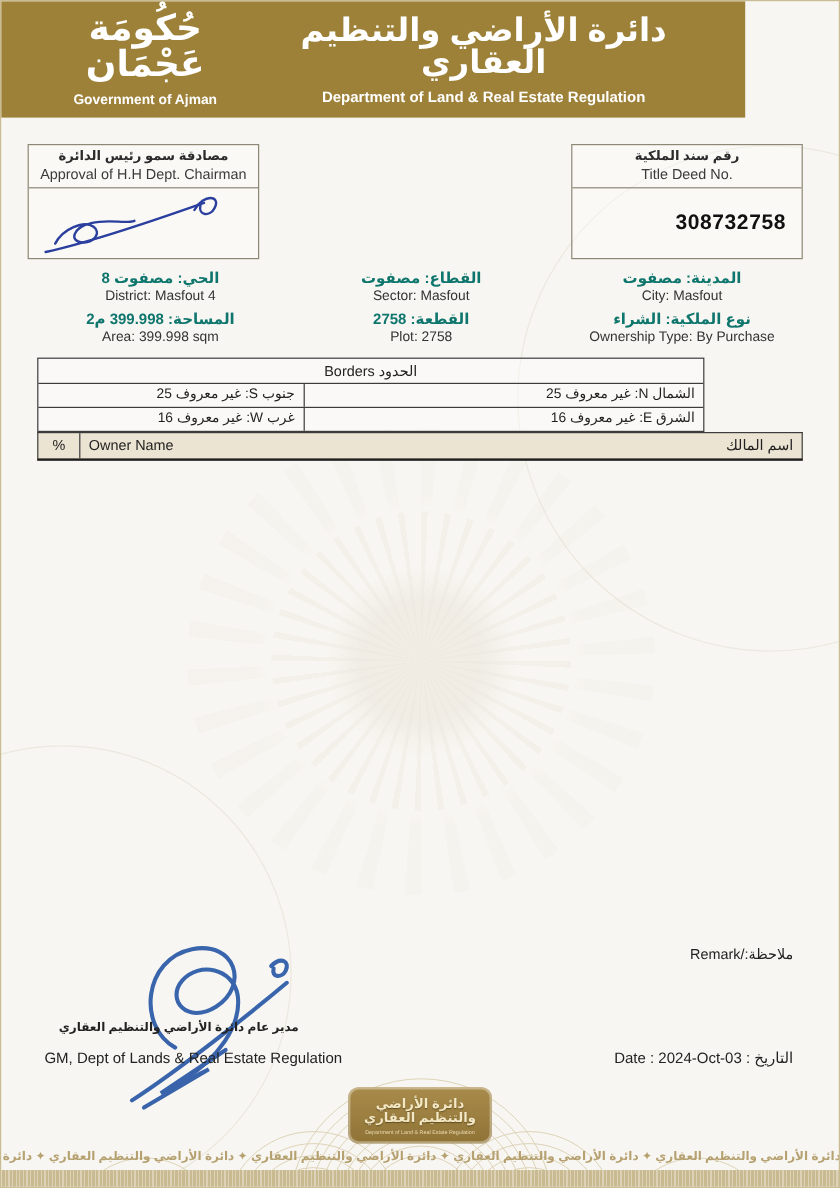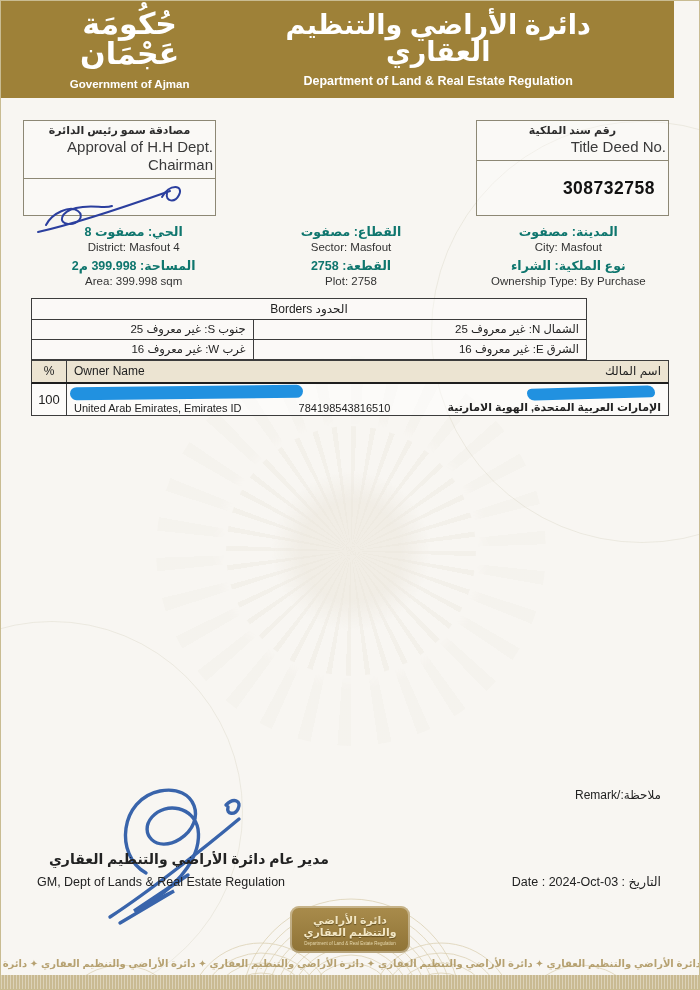--- a/index.html
+++ b/index.html
@@ -17,33 +17,33 @@
     background:
       radial-gradient(circle at 50% 50%, rgba(220,212,195,.55) 0 28%, rgba(220,212,195,0) 45%),
       repeating-conic-gradient(rgba(195,185,160,.18) 0deg 2.5deg, rgba(0,0,0,0) 2.5deg 9deg);
     opacity:.5;pointer-events:none;
   }
   .wm-sun:after{content:"";position:absolute;inset:-70px;border-radius:50%;
     background:repeating-conic-gradient(rgba(200,190,165,.10) 0deg 4deg, rgba(0,0,0,0) 4deg 12deg);
     -webkit-mask:radial-gradient(circle, transparent 0 46%, #000 50% 78%, transparent 82%);
             mask:radial-gradient(circle, transparent 0 46%, #000 50% 78%, transparent 82%);}
   
-  .band{position:absolute;left:0;top:0;width:673px;height:97px;background:#9e8138;
+  .band{position:absolute;left:0;top:0;width:620px;height:97px;background:#9e8138;
     display:flex;justify-content:space-between;align-items:center;box-sizing:border-box;padding:0 28px;}
   .logo{color:#fff;text-align:center;}
   .logo .callig{font-weight:bold;line-height:1;}
   .logo-left .callig{font-size:30px;letter-spacing:1px;}
   .logo-left .sub{font-size:11.5px;font-weight:bold;margin-top:9px;}
   .logo-right .callig{font-size:27px;}
   .logo-right .sub{font-size:12.5px;font-weight:bold;margin-top:8px;}
   
   .hbox{position:absolute;top:119px;height:96px;width:193px;border:1px solid #8d8875;background:rgba(255,255,255,.35);box-sizing:border-box;}
   .hbox .hbox-head{border-bottom:1px solid #8d8875;text-align:center;padding:3px 2px 4px;}
   .hbox .ar{font-size:11px;font-weight:bold;color:#2b2b2b;line-height:1.25;}
-  .hbox .en{font-size:15px;color:#3a3a3a;line-height:1.2;text-align:right;}
+  .hbox .en{font-size:12px;color:#3a3a3a;line-height:1.2;}
   .approval-box{left:22px;}
   .deedno-box{left:475px;}
   .deedno-value{display:flex;justify-content:flex-end;align-items:center;height:56px;
     padding-right:13px;font-size:17.5px;font-weight:bold;letter-spacing:.5px;color:#111;}
   .sig-area{height:58px;position:relative;}
   
   .deed-title{position:absolute;left:230px;top:128px;width:240px;text-align:center;}
   .deed-title .ar{font-size:36px;font-weight:bold;color:#a8862e;line-height:1.15;}
   .deed-title .en{font-family:"DejaVu Serif","Liberation Serif",serif;font-size:20px;color:#9c8030;letter-spacing:3px;margin-top:3px;}
   
@@ -69,21 +69,21 @@
   .orow{display:flex;border:1px solid #3c3c3c;border-top:none;height:31px;background:rgba(255,255,255,.5);}
   .orow .pct{width:34px;border-right:1px solid #3c3c3c;text-align:center;font-size:13px;line-height:31px;}
   .orow .odata{flex:1;position:relative;}
   .redact{position:absolute;background:#2191e0;border-radius:7px;}
   .redact-1{left:3px;top:2px;width:233px;height:13px;transform:rotate(-.6deg);}
   .redact-2{left:460px;top:3px;width:128px;height:12px;transform:rotate(-1.6deg);border-radius:6px 10px 6px 10px;}
   .oline{position:absolute;left:0;right:0;bottom:1px;display:flex;justify-content:space-between;align-items:flex-end;padding:0 7px;font-size:11px;color:#222;}
   .oline .ar{direction:rtl;font-weight:bold;}
   
   .remark{position:absolute;right:38px;top:787px;direction:rtl;font-size:12px;color:#222;}
-  .gm-ar{position:absolute;left:48px;top:850px;font-size:14px;font-weight:bold;color:#222;direction:rtl;}
+  .gm-ar{position:absolute;left:48px;top:850px;font-size:10px;font-weight:bold;color:#222;direction:rtl;}
   .gm-en{position:absolute;left:36px;top:874px;font-size:12.5px;color:#222;}
   .date-line{position:absolute;right:38px;top:873px;direction:rtl;font-size:12.5px;color:#222;}
   .sig-gm{position:absolute;left:75px;top:770px;pointer-events:none;}
   
   .fan{position:absolute;left:0;top:888px;pointer-events:none;}
   .plaque{position:absolute;left:289px;top:905px;width:120px;height:47px;border-radius:9px;
     background:linear-gradient(180deg,#a98c4c,#8f7336);box-shadow:0 0 0 2px rgba(255,255,255,.35) inset;
     text-align:center;color:#f3e7c4;box-sizing:border-box;padding-top:8px;}
   .plaque .ar{font-size:11px;font-weight:bold;line-height:1.1;text-shadow:0 1px 1px rgba(60,45,10,.6);}
   .plaque .en{font-size:4.5px;margin-top:3px;color:#e7d9ae;}
@@ -169,32 +169,20 @@
       <div class="bcell bcell-r">الشرق E: غير معروف 16</div>
     </div>
   </div>
 
   <div class="otable">
     <div class="ohead">
       <div class="pct">%</div>
       <div class="names">
         <span>Owner Name</span>
         <span dir="rtl">اسم المالك</span>
-      </div>
-    </div>
-    <div class="orow">
-      <div class="pct">100</div>
-      <div class="odata">
-        <div class="redact redact-1"></div>
-        <div class="redact redact-2"></div>
-        <div class="oline">
-          <span>United Arab Emirates, Emirates ID</span>
-          <span>784198543816510</span>
-          <span class="ar">الإمارات العربية المتحدة, الهوية الامارتية</span>
-        </div>
       </div>
     </div>
   </div>
 
   <div class="remark">ملاحظة:/Remark</div>
 
   <svg class="sig-gm" width="190" height="170" viewBox="0 0 190 170">
     <g fill="none" stroke="#2f5da8" stroke-width="3.4" stroke-linecap="round" opacity=".95">
       <path d="M70,102 C38,84 44,28 84,20 C120,13 132,50 104,68 C80,83 62,62 76,46 C90,30 118,36 122,58 C126,84 104,112 78,128"></path>
       <path d="M34,146 C74,120 132,74 163,48"></path>

